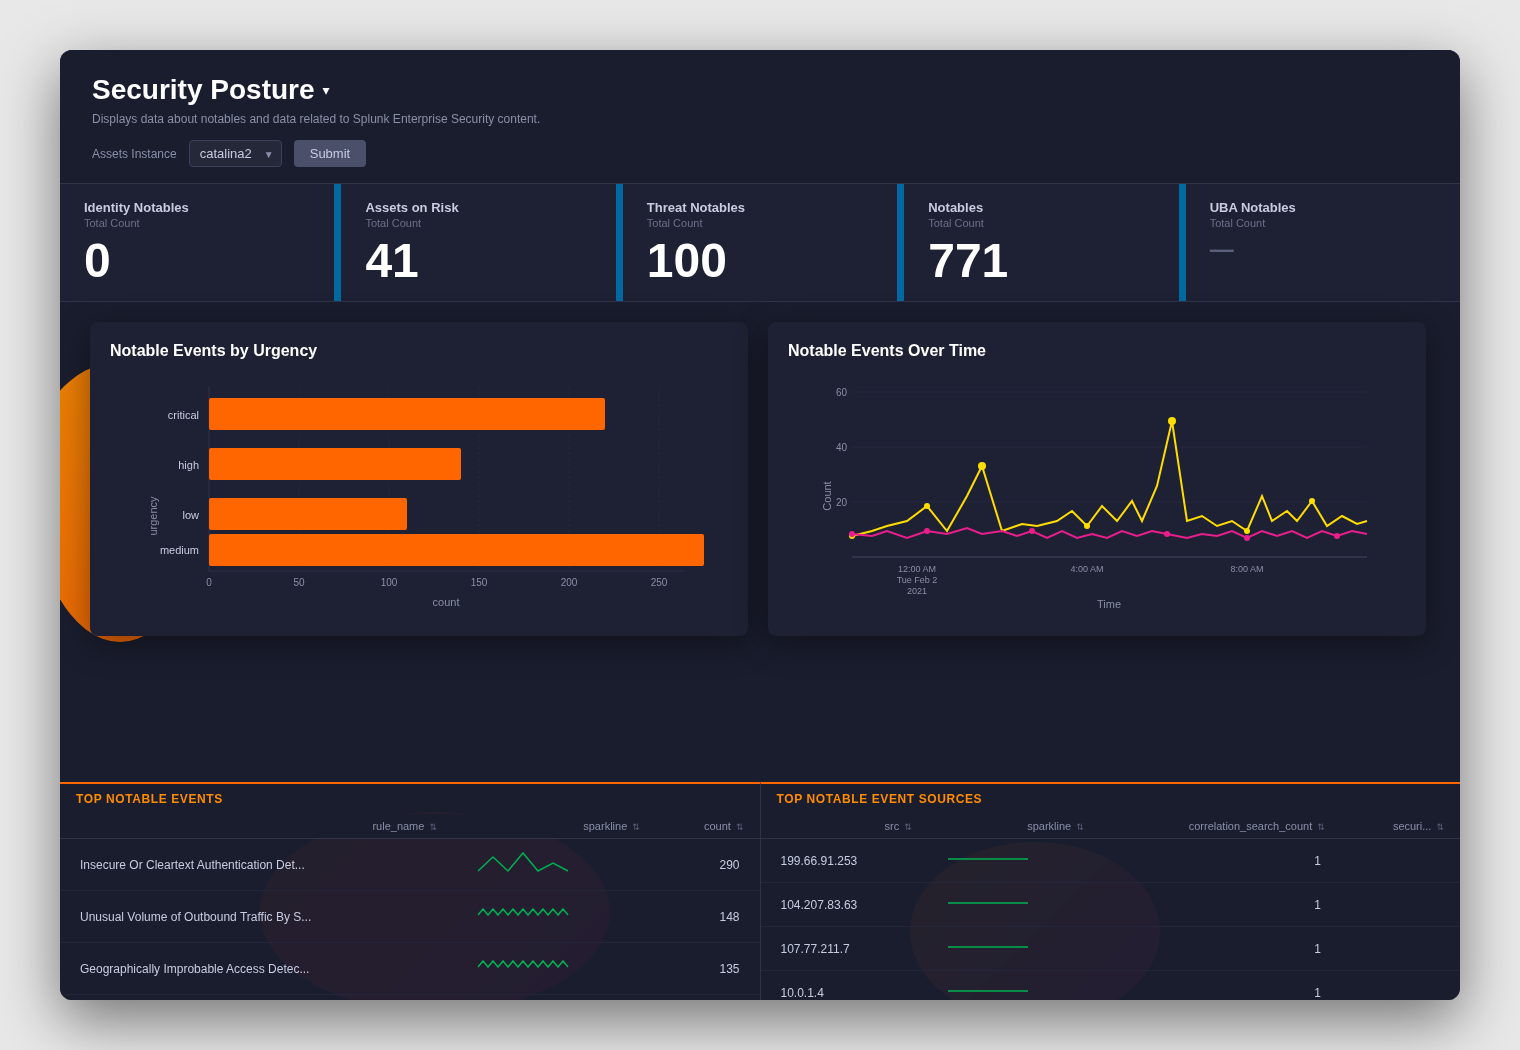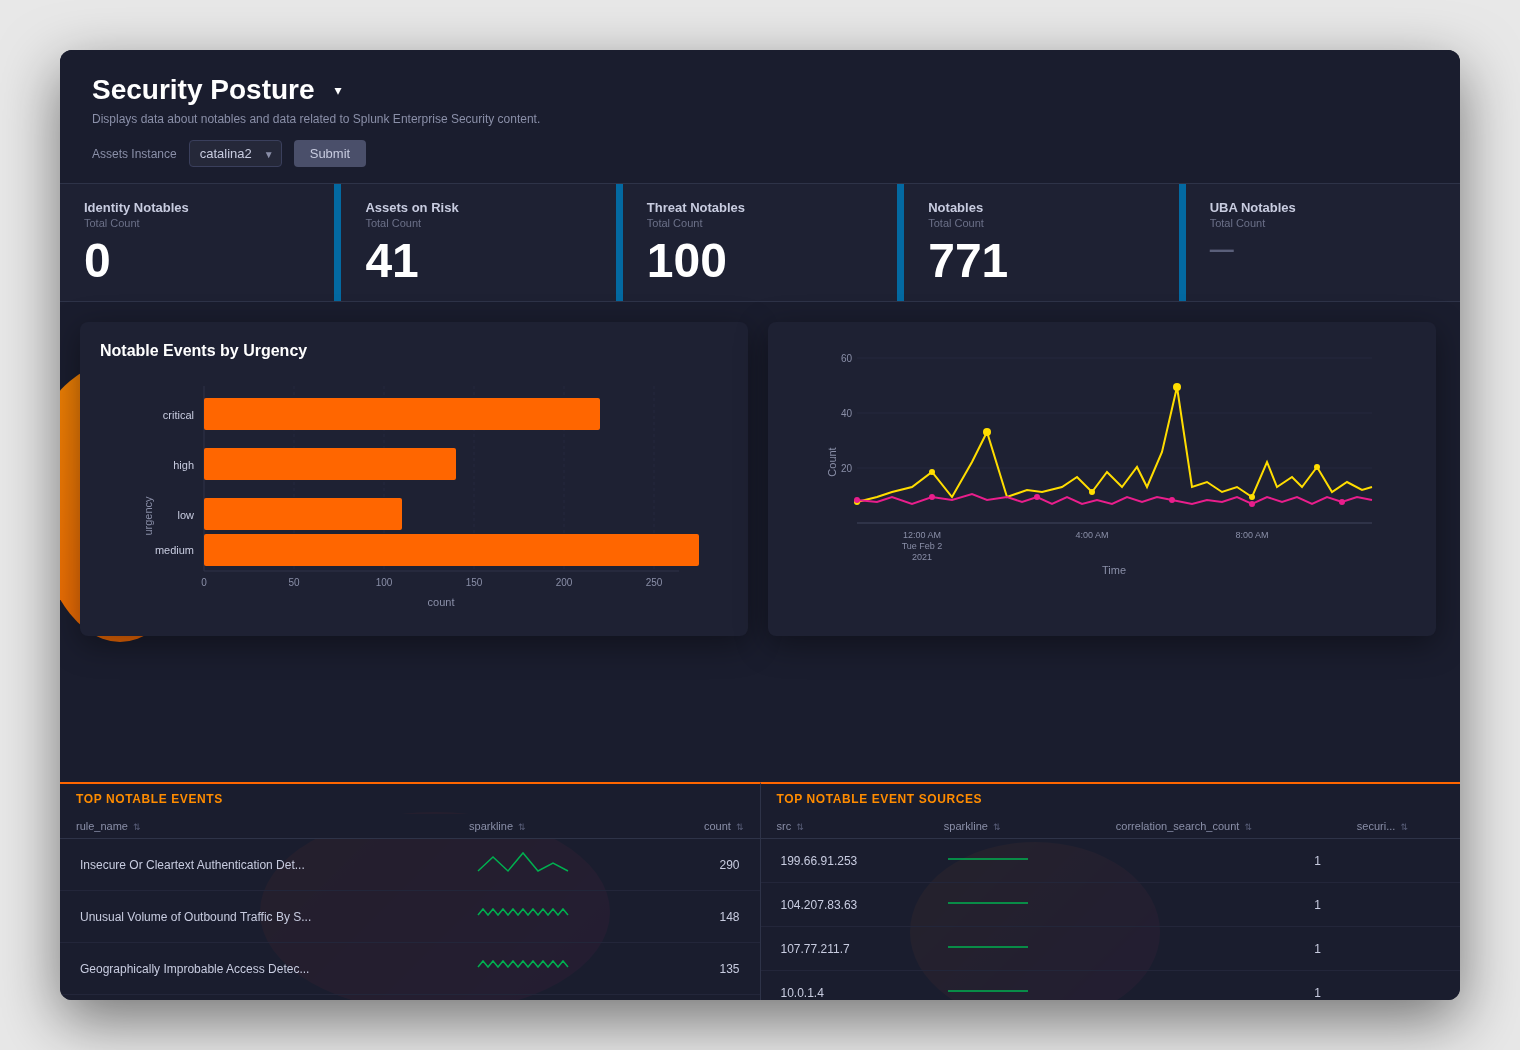--- a/index.html
+++ b/index.html
@@ -26,21 +26,21 @@
 
     
     .header {
       padding: 24px 32px 16px;
       background: #1a1d2e;
     }
 
     .title-row {
       display: flex;
       align-items: center;
-      gap: 20px;
+      gap: 8px;
       margin-bottom: 6px;
     }
 
     .page-title {
       color: #ffffff;
       font-size: 28px;
       font-weight: 600;
     }
 
     .dropdown-arrow {
@@ -188,21 +188,21 @@
     }
 
     
     .charts-row {
       position: absolute;
       top: 0;
       left: 0;
       right: 4px;
       display: flex;
       gap: 20px;
-      padding: 20px 20px;
+      padding: 20px 30px;
       z-index: 10;
     }
 
     .chart-card {
       background: #1e2133;
       border-radius: 8px;
       padding: 20px;
       flex: 1;
       box-shadow: 0 8px 32px rgba(0,0,0,0.4);
     }
@@ -268,21 +268,21 @@
       width: 100%;
       border-collapse: collapse;
       font-size: 12px;
     }
 
     thead th {
       color: #8a8fa8;
       font-size: 11px;
       font-weight: 500;
       padding: 6px 16px;
-      text-align: left;
+      text-align: right;
       border-bottom: 1px solid #2e3348;
       background: #1a1d2e;
     }
 
     tbody td {
       color: #c8cce0;
       padding: 10px 20px;
       border-bottom: 1px solid #23263a;
       vertical-align: middle;
       margin-left: 48px;
@@ -391,20 +391,21 @@
             <rect x="70" y="122" width="198" height="32" fill="#ff6600" rx="2"></rect>
             <text x="60" y="143" fill="#c8cce0" font-size="11" text-anchor="end">low</text>
 
             <rect x="70" y="158" width="495" height="32" fill="#ff6600" rx="2"></rect>
             <text x="60" y="178" fill="#c8cce0" font-size="11" text-anchor="end">medium</text>
           </svg>
         </div>
       </div>
 
       <div class="chart-card">
+        <div class="chart-title">Notable Events Over Time</div>
         <div class="line-chart-container">
           <svg width="100%" height="100%" viewBox="0 0 560 240">
 
             <text transform="translate(14,120) rotate(-90)" fill="#8a8fa8" font-size="11" text-anchor="middle">Count</text>
 
             <text x="30" y="20" fill="#8a8fa8" font-size="10" text-anchor="end">60</text>
             <text x="30" y="75" fill="#8a8fa8" font-size="10" text-anchor="end">40</text>
             <text x="30" y="130" fill="#8a8fa8" font-size="10" text-anchor="end">20</text>
 
             <line x1="35" y1="16" x2="550" y2="16" stroke="#2e3348" stroke-width="0.5"></line>

